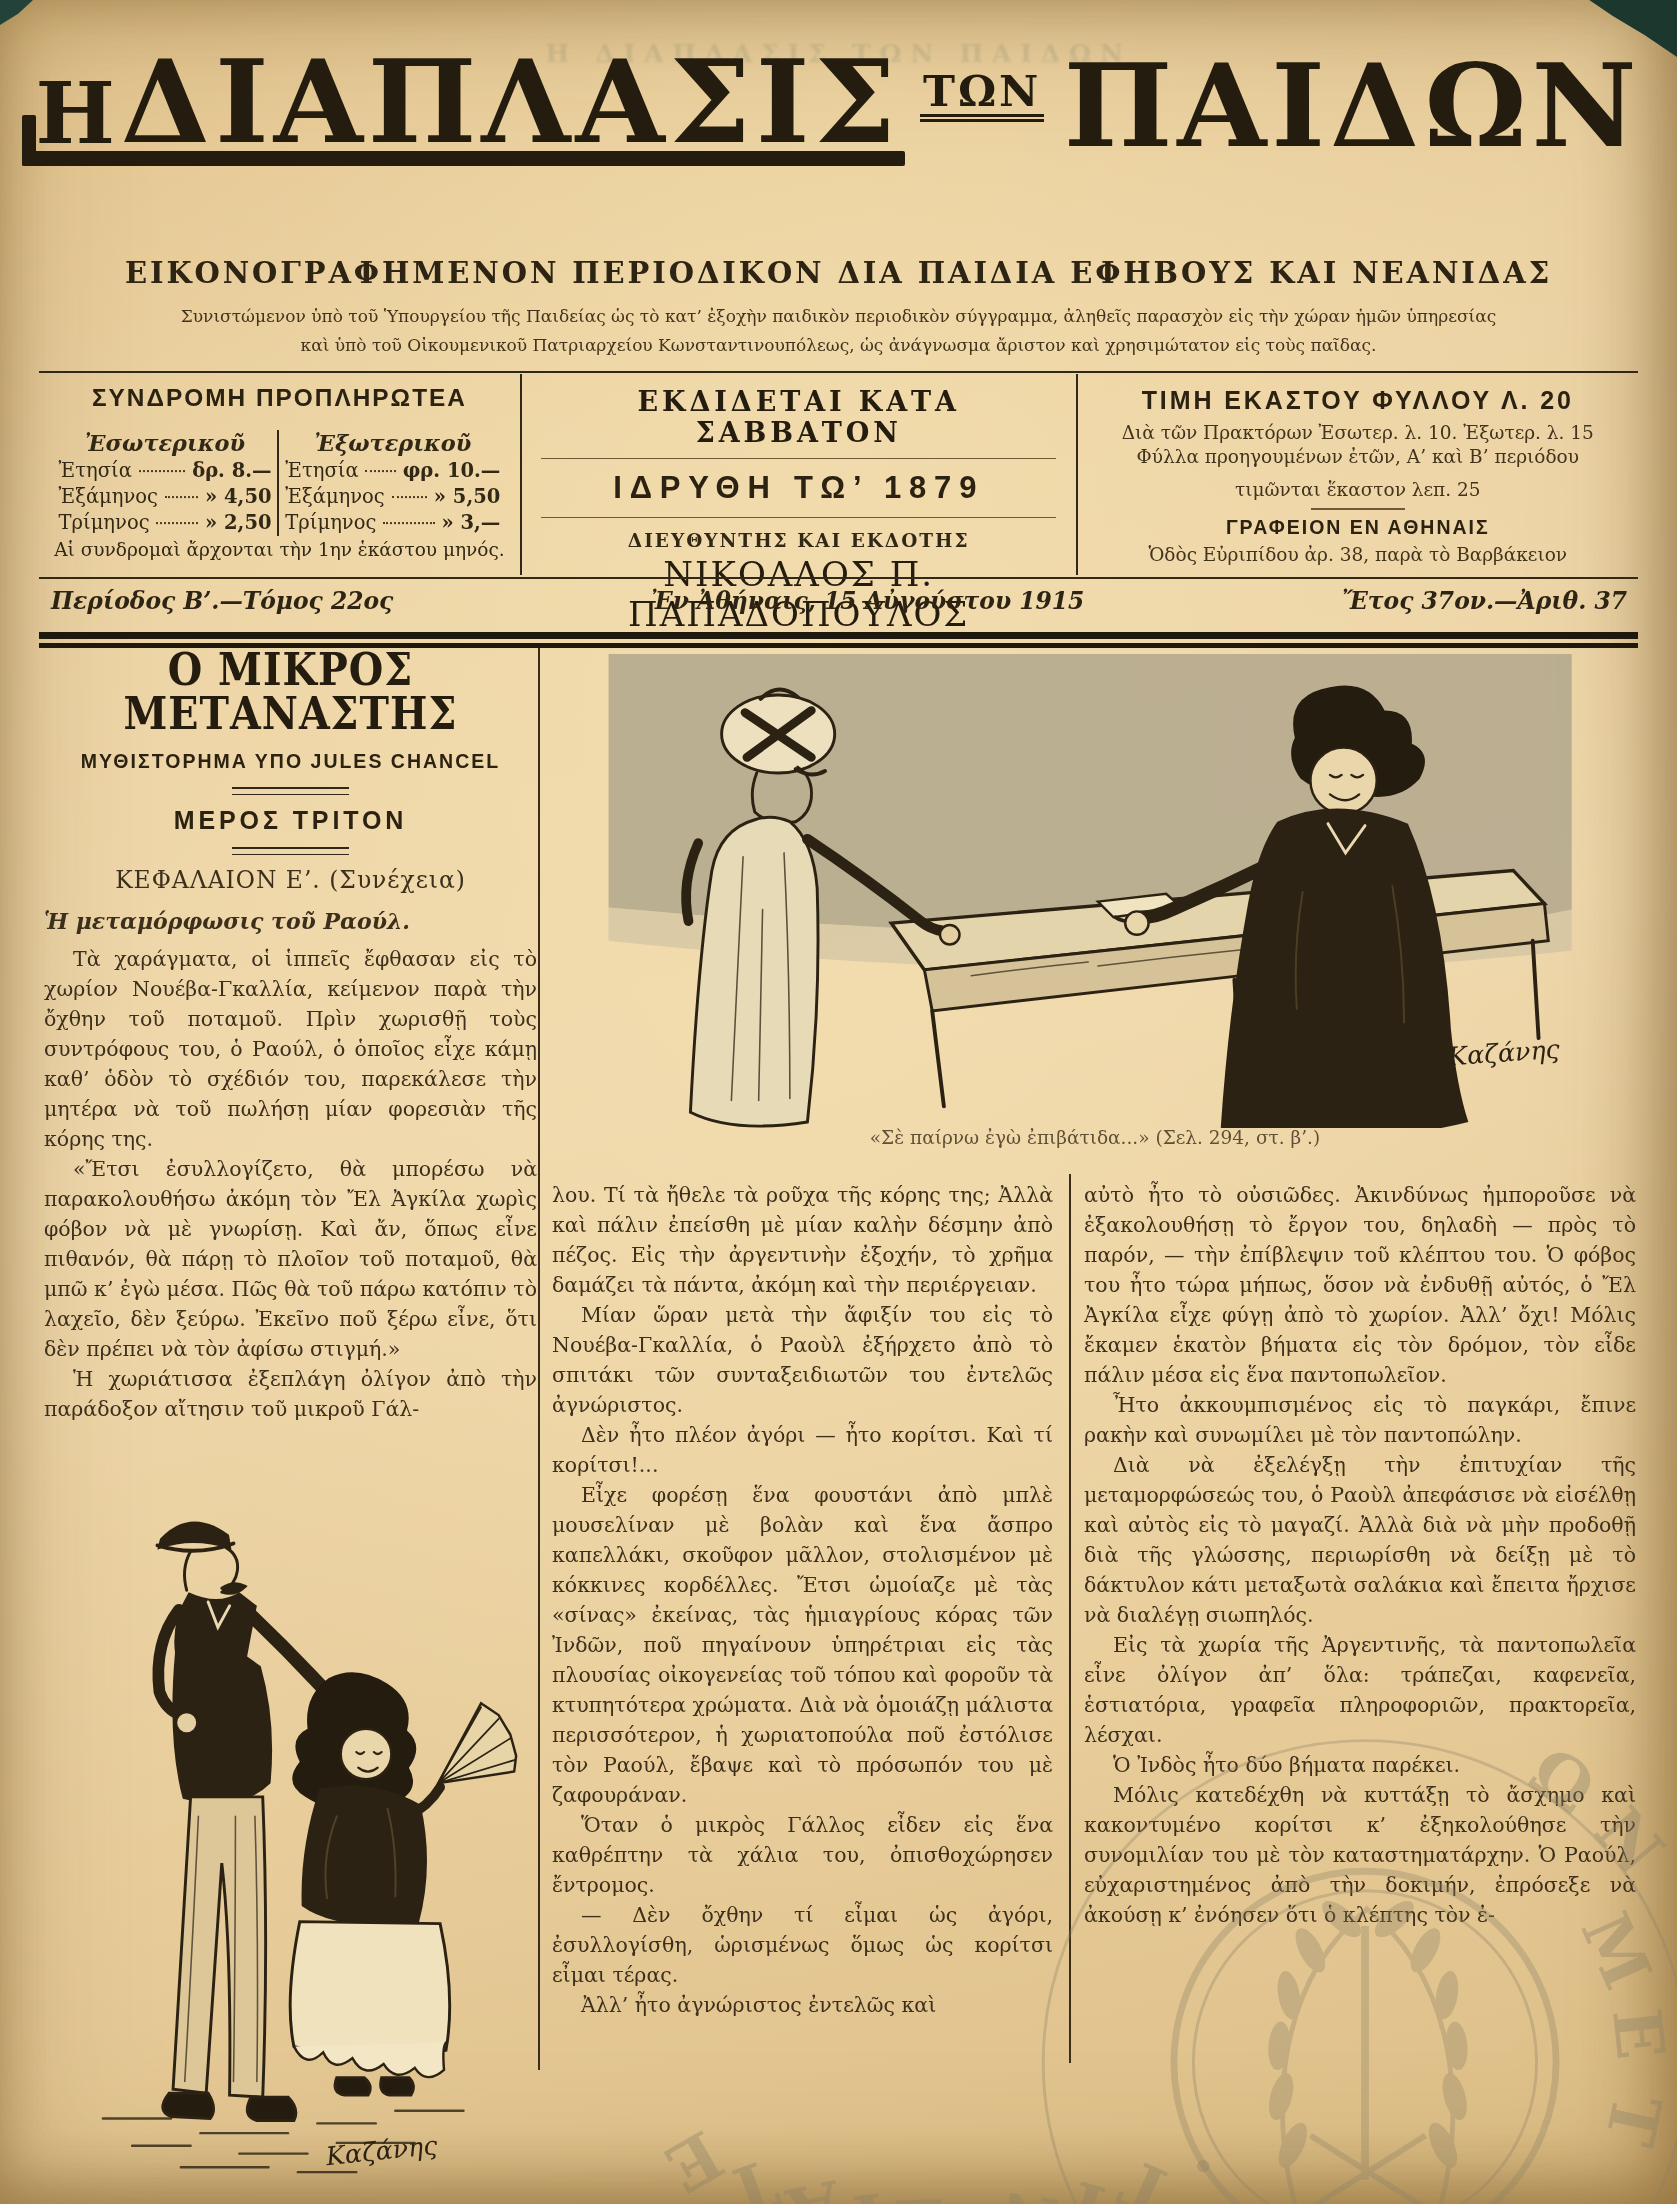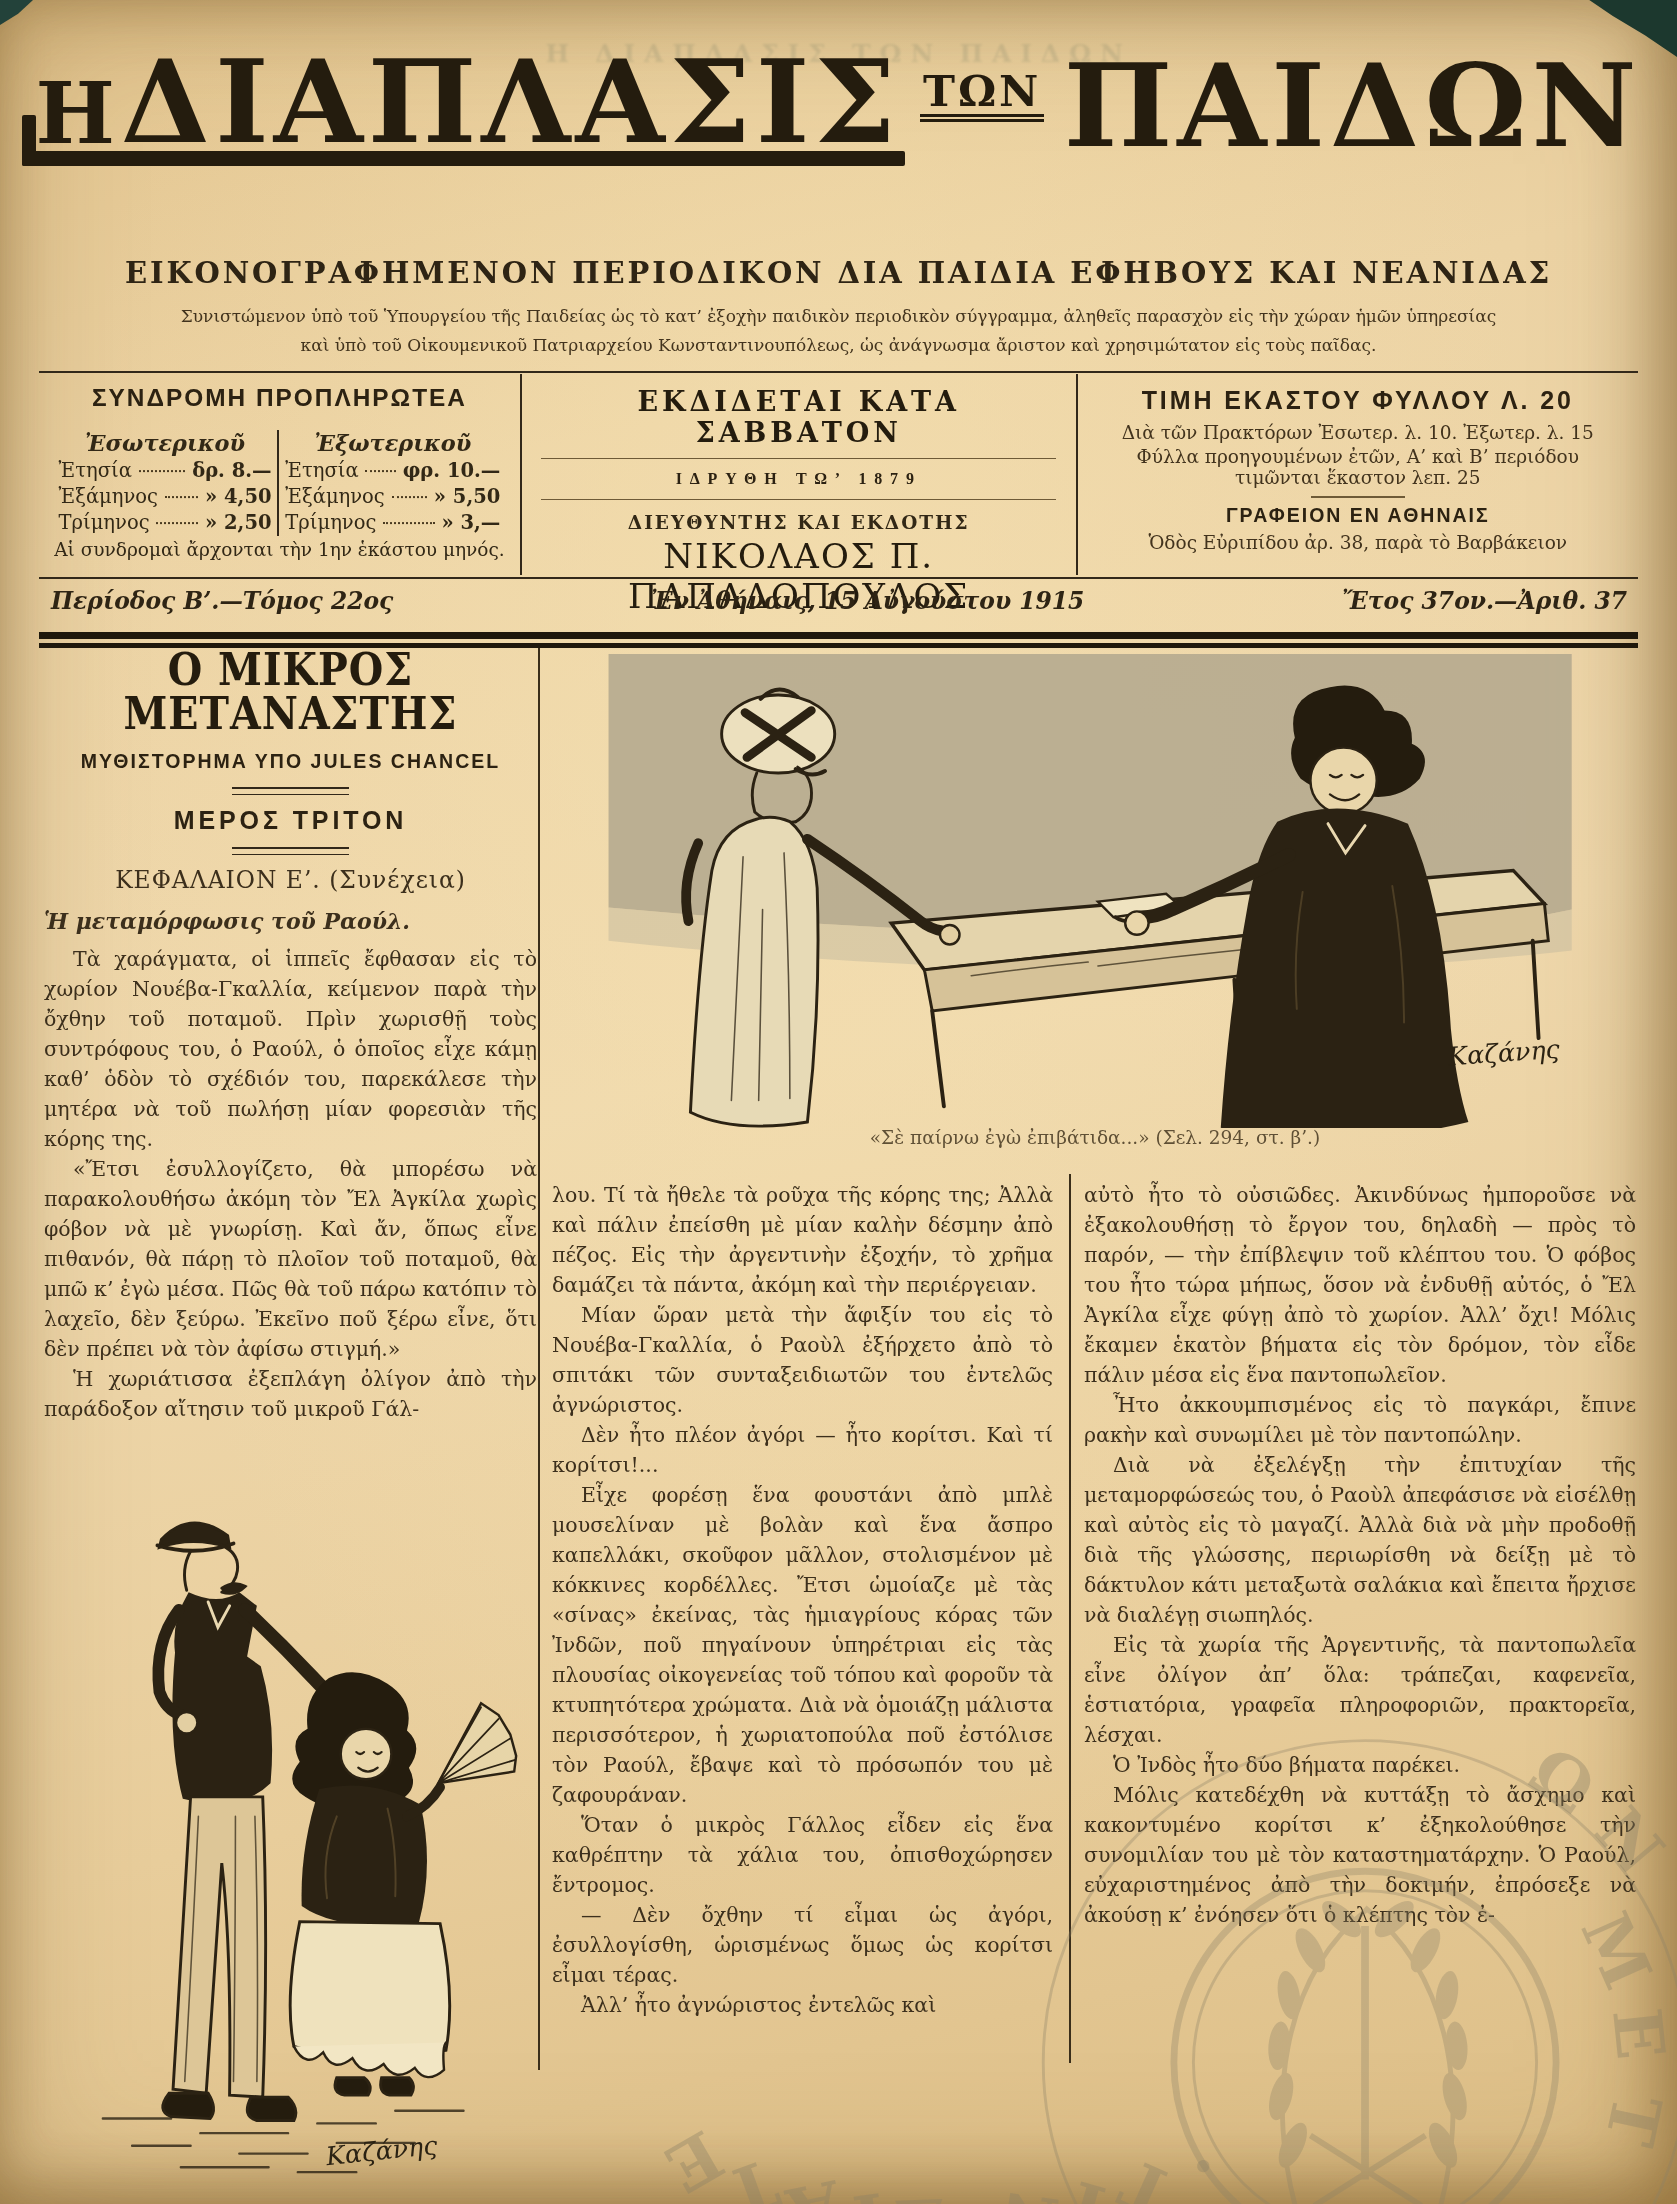--- a/index.html
+++ b/index.html
@@ -44,21 +44,21 @@
   .sub-col{width:50%;padding:0 5.9px;box-sizing:border-box;}
   .sub-col.first{border-right:2px solid #32281a;}
   .sub-title{text-align:center;font-weight:bold;font-style:italic;font-size:22.4px;margin-bottom:2px;}
   .srow{display:flex;align-items:baseline;font-size:19.5px;line-height:26px;}
   .srow .dots{flex:1;border-bottom:2.9px dotted #4a3a20;margin:0 6.8px;transform:translateY(-4.9px);}
   .srow .val{font-weight:bold;white-space:nowrap;}
   .sub-note{font-size:18.5px;margin-top:2.9px;text-align:center;}
   .b-pub{text-align:center;}
   .pub-1{font-weight:bold;font-size:27px;letter-spacing:3.9px;margin-top:2px;color:#241c0e;}
   .pub-sep{height:1px;background:#6e5a37;margin:10.7px 5.9px;}
-  .pub-2{font-family:Liberation Serif, serif;font-weight:bold;font-size:16px;letter-spacing:7.8px;color:#2c2212;}
+  .pub-2{font-family:Liberation Sans, sans-serif;font-weight:bold;font-size:31px;letter-spacing:7.8px;color:#2c2212;}
   .pub-3{font-weight:bold;font-size:18.5px;letter-spacing:2px;margin-top:11.7px;}
   .pub-4{font-size:34px;letter-spacing:2px;margin-top:3.9px;color:#241c0e;}
   .b-price{text-align:center;}
   .pr-head{font-family:"Liberation Sans",sans-serif;font-weight:bold;font-size:25px;letter-spacing:2.9px;color:#2c2212;margin-top:2px;}
   .pr-line{font-size:18.5px;margin-top:6.8px;color:#42331d;}
   .pr-sep{width:94px;height:2px;background:#6e5a37;margin:7.8px auto 5.9px;}
   .pr-office{font-family:"Liberation Sans",sans-serif;font-weight:bold;font-size:19.5px;letter-spacing:2px;color:#2c2212;}
   .pr-addr{font-size:18.5px;margin-top:4.9px;color:#42331d;}
   
   .dateline{top:587px;left:51px;width:1576px;display:flex;justify-content:space-between;font-style:italic;font-weight:bold;font-size:23.4px;color:#2e2414;}
@@ -159,21 +159,21 @@
       <div class="pub-2">ΙΔΡΥΘΗ ΤΩ’ 1879</div>
       <div class="pub-sep"></div>
       <div class="pub-3">ΔΙΕΥΘΥΝΤΗΣ ΚΑΙ ΕΚΔΟΤΗΣ</div>
       <div class="pub-4">ΝΙΚΟΛΑΟΣ Π. ΠΑΠΑΔΟΠΟΥΛΟΣ</div>
     </div>
 
     <div class="ibox b-price">
       <div class="pr-head">ΤΙΜΗ ΕΚΑΣΤΟΥ ΦΥΛΛΟΥ Λ. 20</div>
       <div class="pr-line">Διὰ τῶν Πρακτόρων Ἐσωτερ. λ. 10. Ἐξωτερ. λ. 15</div>
       <div class="pr-line" style="margin-top:3.9px;">Φύλλα προηγουμένων ἐτῶν, Α’ καὶ Β’ περιόδου</div>
-      <div class="pr-line" style="margin-top:0;">τιμῶνται ἕκαστον λεπ. 25</div>
+      <div class="pr-line" style="margin-top:12px;">τιμῶνται ἕκαστον λεπ. 25</div>
       <div class="pr-sep"></div>
       <div class="pr-office">ΓΡΑΦΕΙΟΝ ΕΝ ΑΘΗΝΑΙΣ</div>
       <div class="pr-addr">Ὁδὸς Εὐριπίδου ἀρ. 38, παρὰ τὸ Βαρβάκειον</div>
     </div>
   </section>
 
   <div class="abs hrule r-b"></div>
 
   <div class="abs dateline">
     <span>Περίοδος Β’.—Τόμος 22ος</span>

